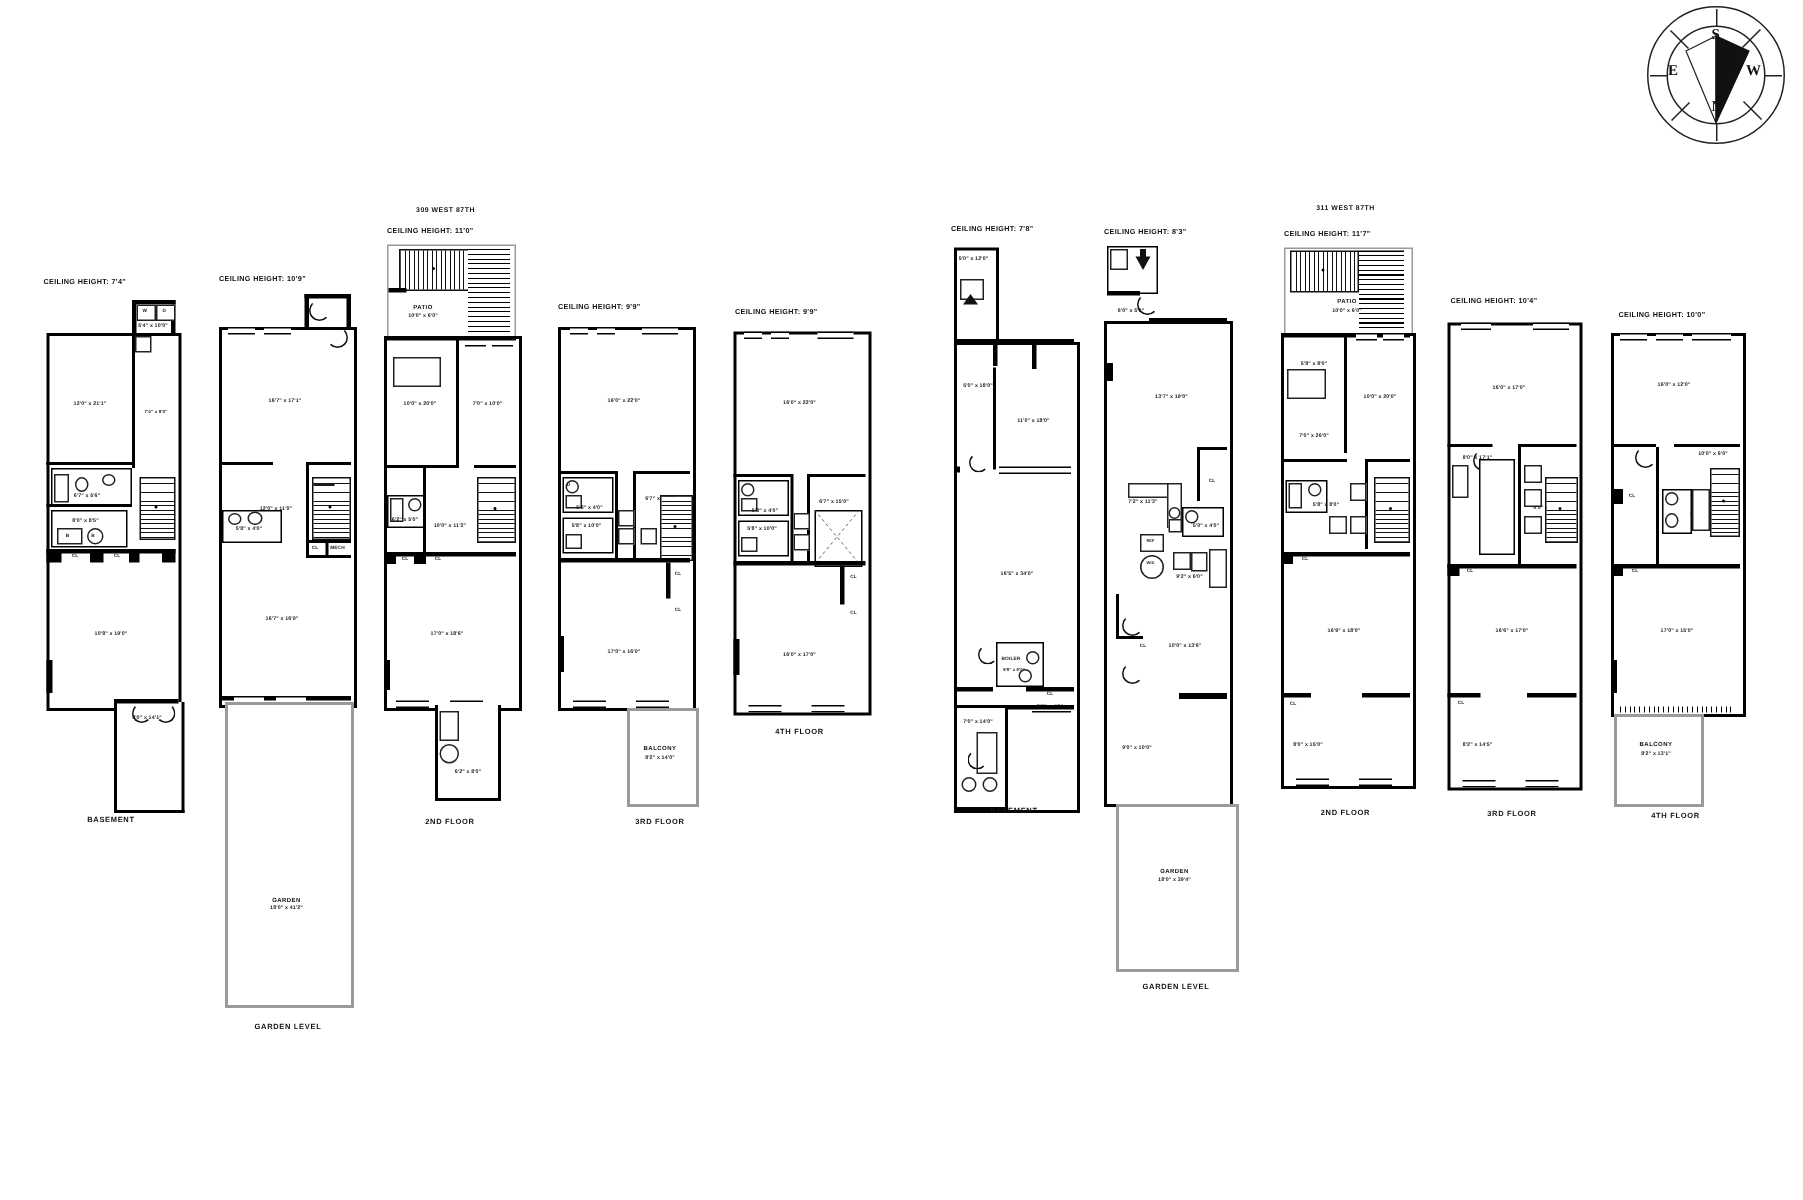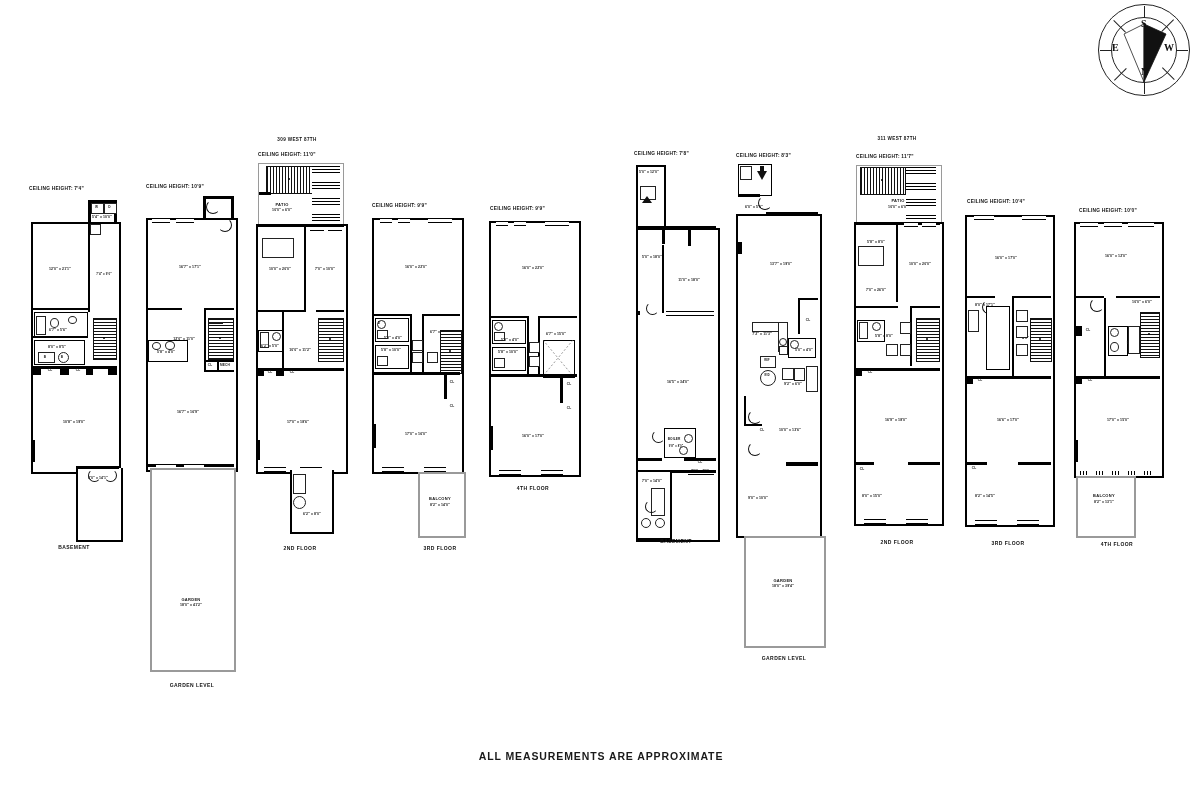--- a/index.html
+++ b/index.html
@@ -589,15 +589,14 @@
     <div class="dim" style="left:1118px;top:418px;">17'0" x 15'0"</div>
     <div class="w" style="left:1074px;top:440px;width:4px;height:22px;"></div>
     <div class="hatchv" style="left:1080px;top:471px;width:74px;height:4px;"></div>
 
     <div class="grey" style="left:1076px;top:476px;width:56px;height:58px;"></div>
     <div class="rmname" style="left:1104px;top:493px;">BALCONY</div>
     <div class="dim" style="left:1104px;top:500px;">8'2" x 13'1"</div>
   </div>
   <div class="flr" style="left:1087px;top:541px;width:60px;">4TH FLOOR</div>
 
-  <div class="footer" style="left:0;top:750px;width:1202px;">ALL MEASUREMENTS ARE APPROXIMATE</div>
 
 </div>
 
 </body></html>

